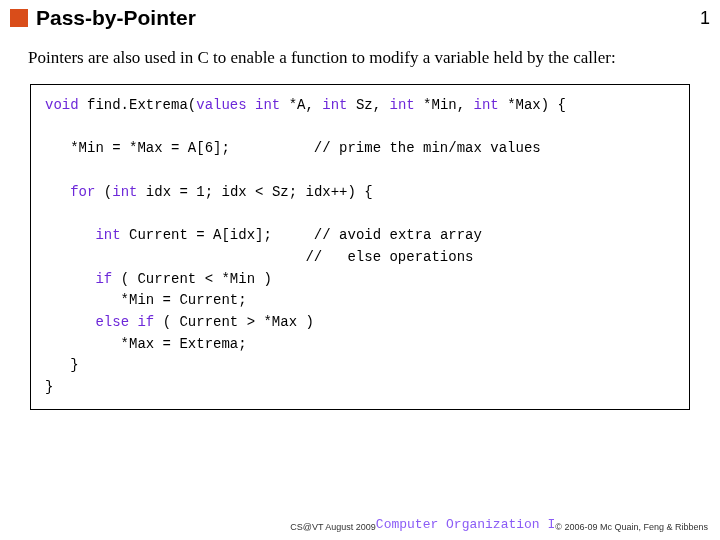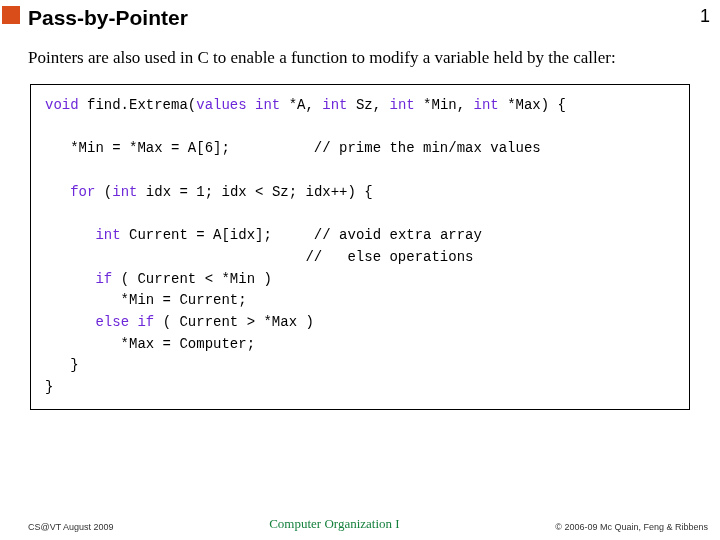--- a/index.html
+++ b/index.html
@@ -1,26 +1,26 @@
 <!DOCTYPE html>
 <html><head>
 <meta charset="utf-8">
 <style>
 html,body{margin:0;padding:0;font-family:Arial,Helvetica,sans-serif;background:#fff}
 .slide{width:720px;height:540px;position:relative;box-sizing:border-box}
-.header{display:flex;padding:6px 10px 4px 2px}
+.header{display:flex;align-items:center;padding:6px 10px 4px 10px}
 .bullet{width:18px;height:18px;background:#d94d1a;margin-right:8px;flex-shrink:0}
 .title{font-size:21px;font-weight:bold;color:#000;flex:1}
 .topright{font-size:16px;color:#000}
 .pagenum{font-size:18px;margin-left:8px}
 .intro{font-family:'Times New Roman',serif;font-size:17px;padding:14px 12px 10px 28px}
 .codebox{margin:6px 30px;border:1px solid #000;padding:10px 14px;font-family:'Courier New',monospace;font-size:14px;line-height:1.55;white-space:pre}
 .kw{color:#6d28d9}
-.footer{position:absolute;bottom:8px;left:16px;right:0;display:flex;justify-content:space-between;align-items:flex-end;padding:0 12px;font-size:9px;color:#333}
-.footer-center{font-family:Liberation Serif, serif;font-size:13px;color:#15803d}
+.footer{position:absolute;bottom:8px;left:16px;right:0;display:flex;justify-content:flex-end;align-items:flex-end;padding:0 12px;font-size:9px;color:#333}
+.footer-center{font-family:Liberation Mono, monospace;font-size:13px;color:#8b5cf6}
 </style>
 </head>
 <body>
 
 <div class="slide">
 
   <div class="header">
     <div class="bullet"></div>
     <div class="title">Pass-by-Pointer</div>
     <div class="pagenum">1</div>
@@ -32,21 +32,21 @@
 
 <span>   *Min = *Max = A[6];          // prime the min/max values</span>
 
 <span>   </span><span class="kw">for</span><span> (</span><span class="kw">int</span><span> idx = 1; idx &lt; Sz; idx++) {</span>
 
 <span>      </span><span class="kw">int</span><span> Current = A[idx];     // avoid extra array</span>
 <span>                               //   else operations</span>
 <span>      </span><span class="kw">if</span><span> ( Current &lt; *Min )</span>
 <span>         *Min = Current;</span>
 <span>      </span><span class="kw">else if</span><span> ( Current &gt; *Max )</span>
-<span>         *Max = Computer;</span>
+<span>         *Max = Extrema;</span>
 <span>   }</span>
 <span>}</span></div>
 
   <div class="footer">
     <div>CS@VT August 2009</div>
     <div class="footer-center">Computer Organization I</div>
     <div>© 2006-09  Mc Quain, Feng &amp; Ribbens</div>
   </div>
 
 </div>

